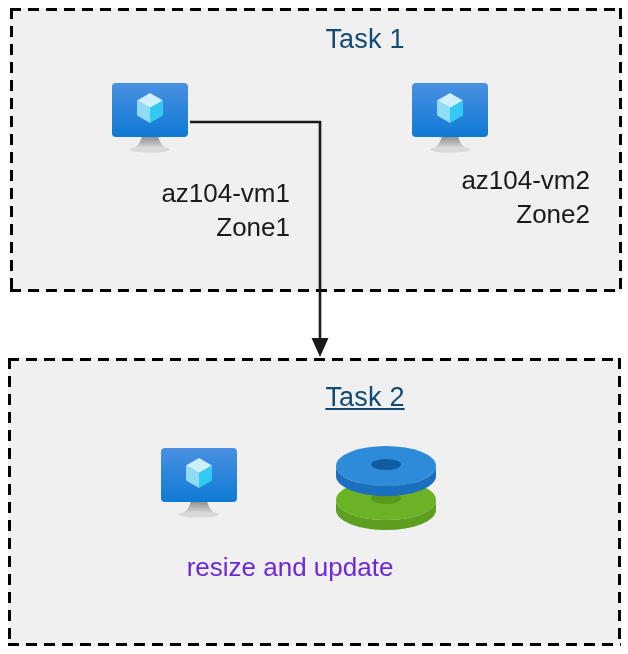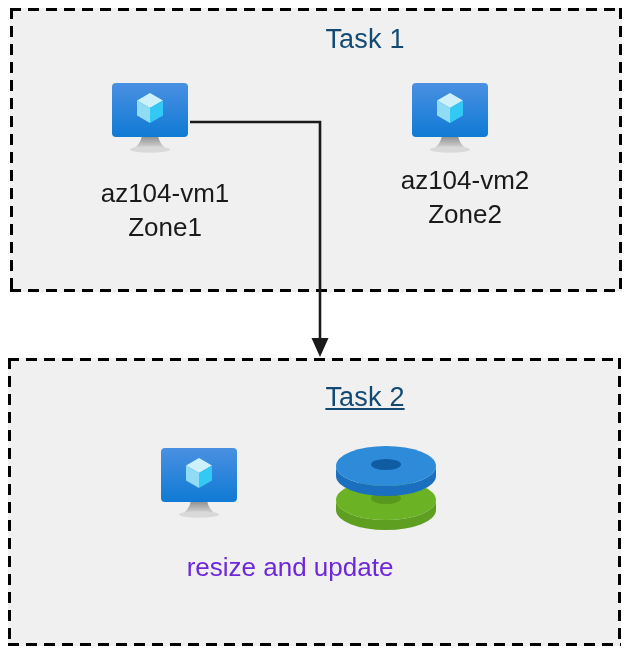--- a/index.html
+++ b/index.html
@@ -57,21 +57,21 @@
     letter-spacing: 0.2px;
     color: #134a73;
     white-space: nowrap;
   }
   #task1-title { top: 24px; }
   #task2-title { top: 382px; text-decoration: underline; }
 
   
   .node-label {
     position: absolute;
-    text-align: center;
+    text-align: right;
     font-size: 26px;
     line-height: 34px;
     color: #1a1a1a;
     white-space: pre-line;
   }
   #vm1-label { left: 40px;  top: 176px; width: 250px; }
   #vm2-label { left: 340px; top: 163px; width: 250px; }
   #task2-caption {
     position: absolute;
     left: 60px; top: 552px; width: 460px;

